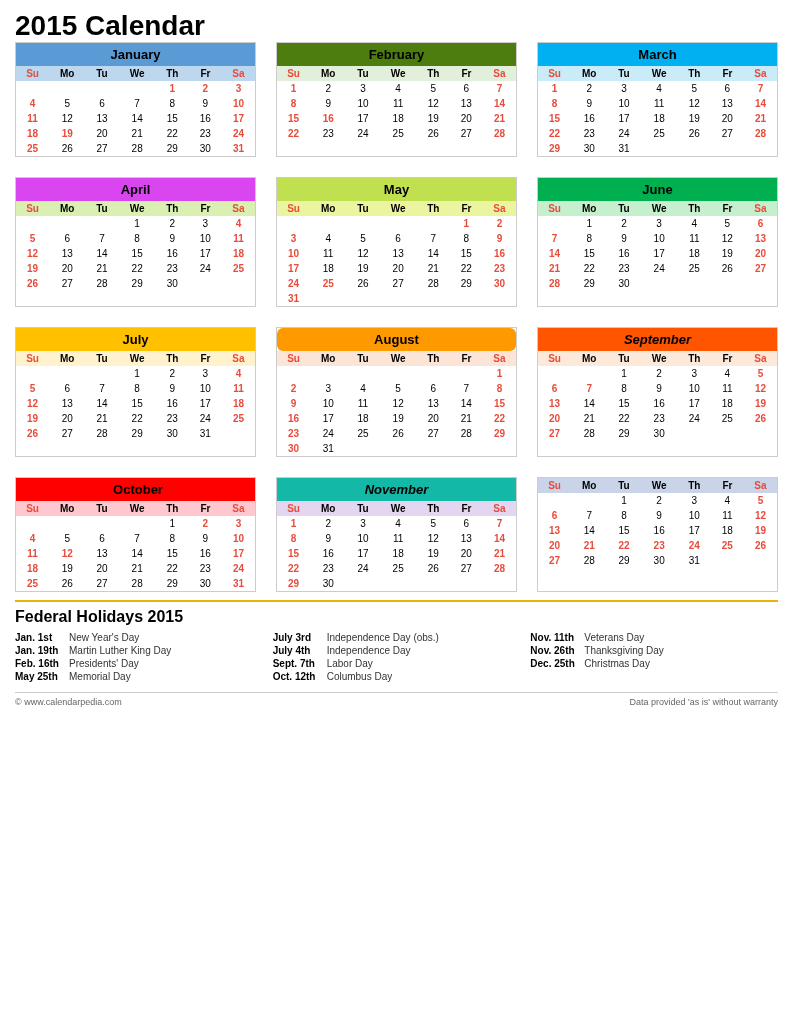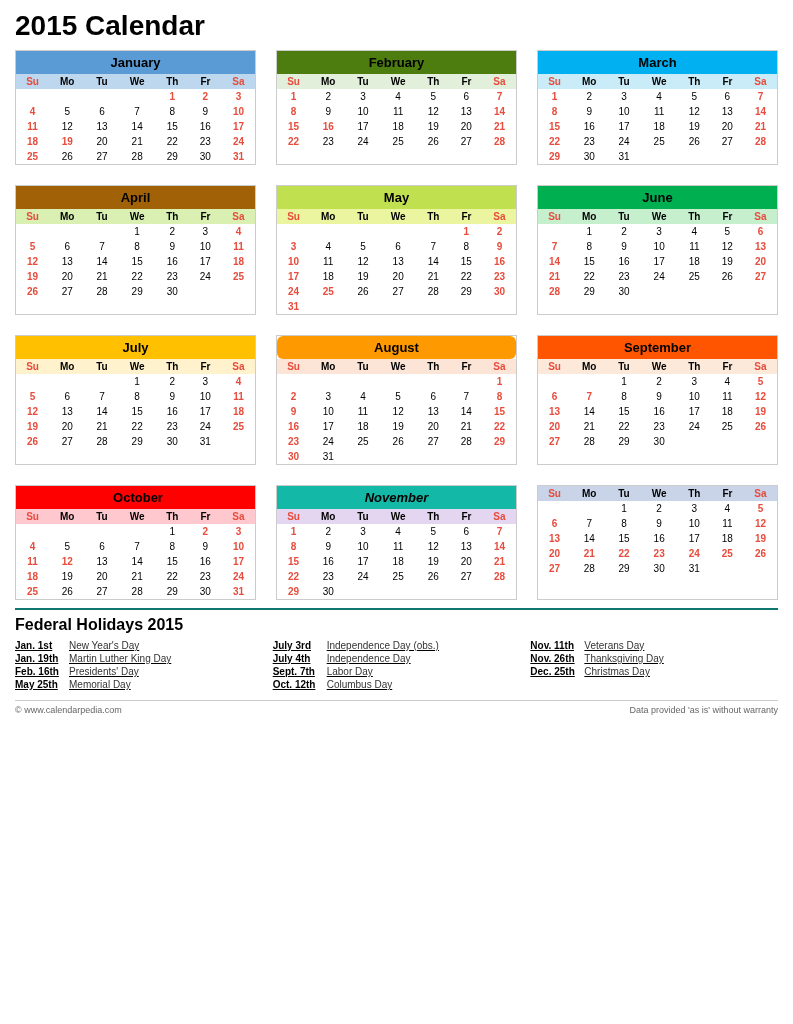--- a/index.html
+++ b/index.html
@@ -8,21 +8,21 @@
       background: white;
       width: 793px;
       min-height: 1024px;
       padding: 10px 15px;
       font-size: 11px;
     }
     .page-header {
       display: flex;
       justify-content: space-between;
       align-items: flex-start;
-      margin-bottom: 8px;
+      margin-bottom: 0;
     }
     .main-title {
       font-size: 28px;
       font-weight: bold;
       color: black;
     }
     .brand {
       text-align: right;
       font-size: 11px;
     }
@@ -43,26 +43,26 @@
     .month-header {
       text-align: center;
       font-weight: bold;
       font-size: 13px;
       padding: 4px 2px;
       color: black;
     }
     .month-header.jan { background: #5b9bd5; }
     .month-header.feb { background: #4d7c0f; }
     .month-header.mar { background: #00b0f0; }
-    .month-header.apr { background: #a16207; text-align: center; }
+    .month-header.apr { background: #d946ef; text-align: center; }
     .month-header.may { background: #c0e04f; }
     .month-header.jun { background: #00b050; }
     .month-header.jul { background: #ffc000; }
     .month-header.aug { background: #ff9900; border-radius: 6px; }
-    .month-header.sep { background: #ff5500; }
+    .month-header.sep { background: #ff5500; font-style: italic; }
     .month-header.oct { background: #ff0000; padding-left: 7px; }
     .month-header.nov { background: #14b8a6; font-style: italic; }
     .month-header.dec { background: #002060; color: white; }
 
     .cal-table {
       width: 100%;
       border-collapse: collapse;
     }
     .cal-table th {
       text-align: center;
@@ -91,33 +91,32 @@
     .month-calendar.aug .cal-table thead { background: #fce4d6; }
     .month-calendar.sep .cal-table thead { background: #fde9d9; }
     .month-calendar.oct .cal-table thead { background: #ffc7ce; }
     .month-calendar.nov .cal-table thead { background: #e4d5f0; }
     .month-calendar.dec .cal-table thead { background: #c9d4e8; }
 
     .red { color: #e74c3c; font-weight: bold; }
 
     .holidays-section {
       margin-top: 8px;
-      border-top: 2px solid #0f766e;
+      border-top: 2px solid #eab308;
       padding-top: 6px;
     }
     .holidays-title {
       font-size: 16px;
       font-weight: bold;
       margin-bottom: 6px;
     }
     .holidays-grid {
       display: grid;
       grid-template-columns: repeat(3, 1fr);
       gap: 2px 10px;
-      text-decoration: underline;
     }
     .holiday-item {
       display: flex;
       gap: 6px;
       font-size: 10px;
       margin-bottom: 2px;
     }
     .holiday-date { font-weight: bold; white-space: nowrap; min-width: 48px; }
     .holiday-name { color: #333; }
 

